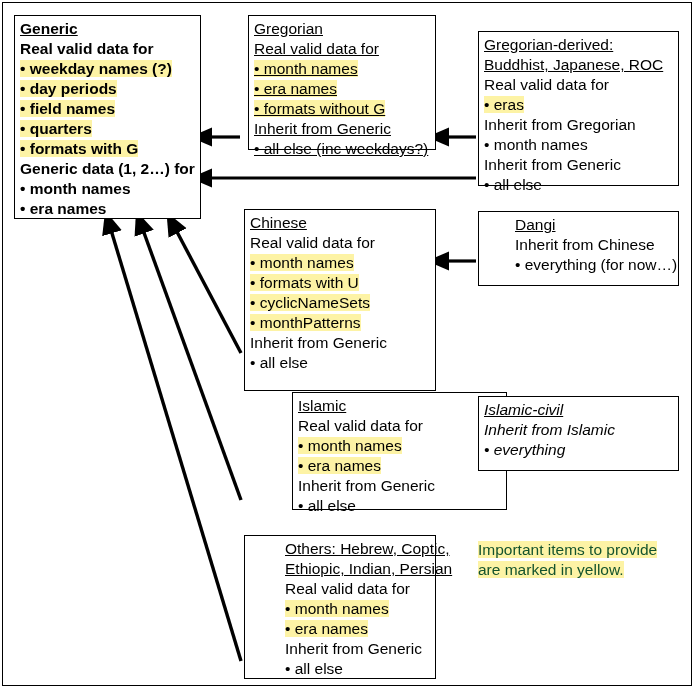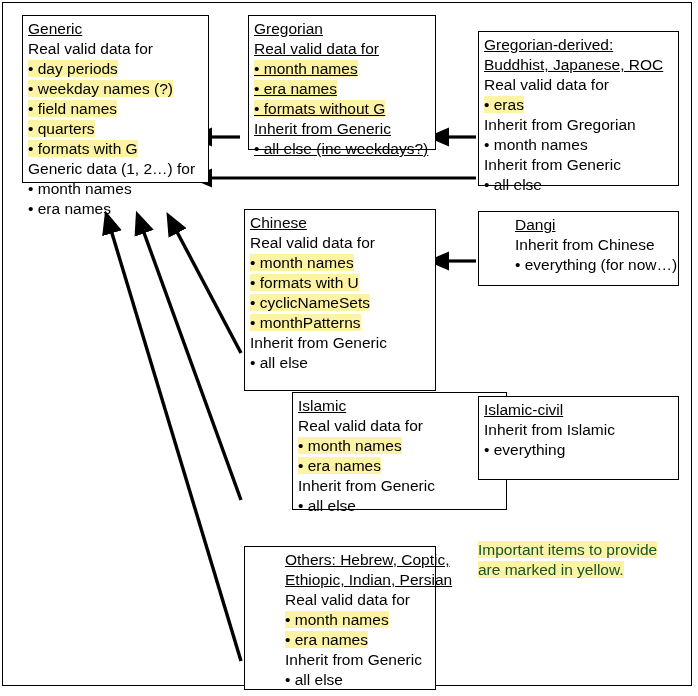--- a/index.html
+++ b/index.html
@@ -88,25 +88,25 @@
 
     <line x1="476" y1="445" x2="446" y2="445" stroke="#000000" stroke-width="3.2" marker-end="url(#ah)"></line>
 
     <line x1="241" y1="353" x2="176" y2="230" stroke="#000000" stroke-width="3.4" marker-end="url(#ah)"></line>
 
     <line x1="241" y1="500" x2="143" y2="230" stroke="#000000" stroke-width="3.4" marker-end="url(#ah)"></line>
 
     <line x1="241" y1="661" x2="111" y2="230" stroke="#000000" stroke-width="3.4" marker-end="url(#ah)"></line>
   </svg>
 
-  <div class="box" style="left:22px; top:15px; width:187px; height:168px;">
+  <div class="box" style="left:14px; top:15px; width:187px; height:204px;font-weight:bold;">
     <span class="line title">Generic</span>
     <span class="line"><span>Real valid data for</span></span>
+    <span class="line"><span class="hl">• weekday names (?)</span></span>
     <span class="line"><span class="hl">• day periods</span></span>
-    <span class="line"><span class="hl">• weekday names (?)</span></span>
     <span class="line"><span class="hl">• field names</span></span>
     <span class="line"><span class="hl">• quarters</span></span>
     <span class="line"><span class="hl">• formats with G</span></span>
     <span class="line"><span>Generic data (1, 2…) for</span></span>
     <span class="line"><span>• month names</span></span>
     <span class="line"><span>• era names</span></span>
   </div>
 
   <div class="box" style="left:248px; top:15px; width:188px; height:135px;text-decoration:underline;">
     <span class="line title">Gregorian</span>
@@ -148,27 +148,27 @@
 
   <div class="box" style="left:244px; top:392px; width:215px; height:118px;margin-left:48px;">
     <span class="line title">Islamic</span>
     <span class="line"><span>Real valid data for</span></span>
     <span class="line"><span class="hl">• month names</span></span>
     <span class="line"><span class="hl">• era names</span></span>
     <span class="line"><span>Inherit from Generic</span></span>
     <span class="line"><span>• all else</span></span>
   </div>
 
-  <div class="box" style="left:478px; top:396px; width:201px; height:84px;">
+  <div class="box" style="left:478px; top:396px; width:201px; height:75px;font-style:italic;">
     <span class="line title">Islamic-civil</span>
     <span class="line"><span>Inherit from Islamic</span></span>
     <span class="line"><span>• everything</span></span>
   </div>
 
-  <div class="box" style="left:244px; top:546px; width:192px; height:144px;padding-left:40px;">
+  <div class="box" style="left:244px; top:535px; width:192px; height:144px;padding-left:40px;">
     <span class="line title">Others: Hebrew, Coptic,</span>
     <span class="line title">Ethiopic, Indian, Persian</span>
     <span class="line"><span>Real valid data for</span></span>
     <span class="line"><span class="hl">• month names</span></span>
     <span class="line"><span class="hl">• era names</span></span>
     <span class="line"><span>Inherit from Generic</span></span>
     <span class="line"><span>• all else</span></span>
   </div>
 
   <div class="legend" style="left:478px; top:540px;">

